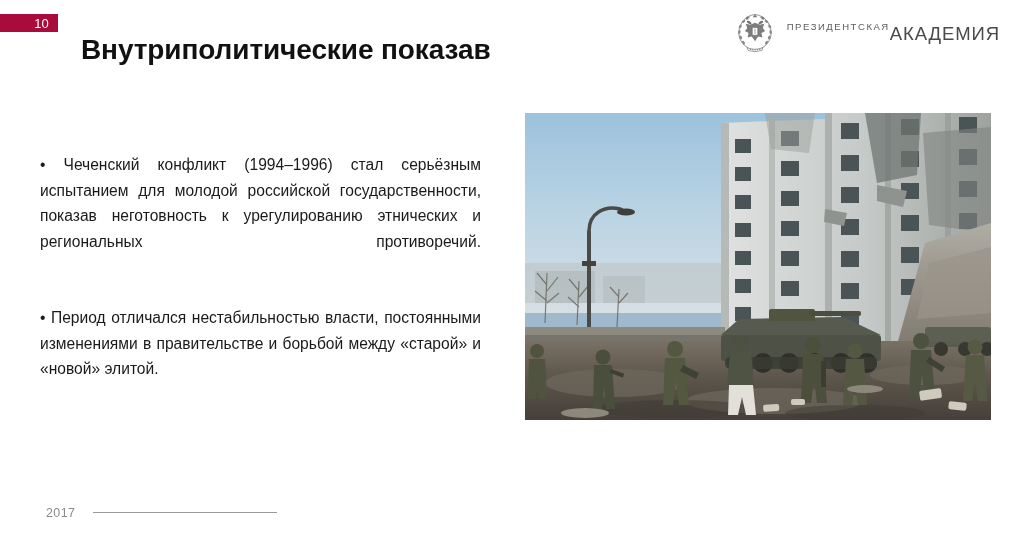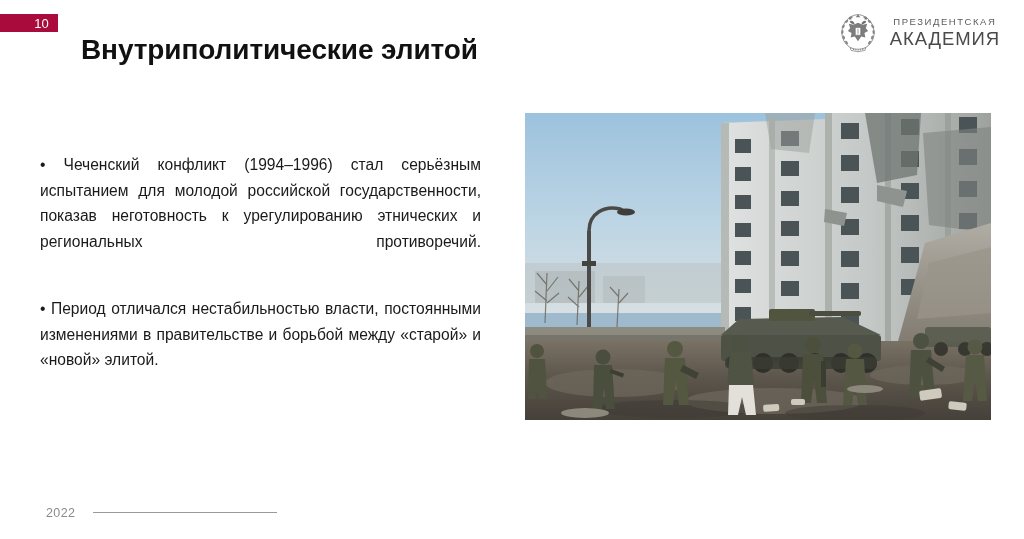--- a/index.html
+++ b/index.html
@@ -68,24 +68,23 @@
     gap: 9px;
   }
   .logo-crest {
     width: 46px;
     height: 46px;
     flex: none;
     display: block;
   }
   .logo-text {
     display: flex;
-    flex-direction: column;
+    flex-direction: row;
     justify-content: center;
     padding-top: 2px;
-    text-align: center;
   }
   .logo-text .line1 {
     font-size: 9.5px;
     letter-spacing: 1.55px;
     color: #5c5c5c;
     line-height: 1.1;
     font-weight: 400;
   }
   .logo-text .line2 {
     font-size: 18.5px;
@@ -106,21 +105,21 @@
   .body-text p {
     margin: 0;
     font-size: 15.6px;
     line-height: 25.6px;
     color: #1a1a1a;
     text-align: justify;
     text-justify: inter-word;
     text-indent: 0;
   }
   .body-text p.para-2 {
-    margin-top: 16px;
+    margin-top: 25px;
   }
   .body-text p::after {
     content: "";
     display: inline-block;
     width: 100%;
   }
   .body-text p.last-line-natural::after {
     display: none;
   }
 
@@ -163,21 +162,21 @@
 </style>
 </head>
 <body>
 
 <div class="slide">
 
   <div class="slide-number-badge">
     <span class="num">10</span>
   </div>
 
-  <h1 class="slide-title">Внутриполитические элитой</h1>
+  <h1 class="slide-title">Внутриполитические показав</h1>
 
   <div class="logo-block">
     <span class="logo-crest-wrap">
       <svg class="logo-crest" viewBox="0 0 100 100" xmlns="http://www.w3.org/2000/svg" aria-hidden="true">
         <g fill="none" stroke="#6e6e6e" stroke-width="1.6">
 
           <path d="M50 12 C30 14 16 30 15 50 C14 68 26 84 50 92"></path>
 
           <path d="M50 12 C70 14 84 30 85 50 C86 68 74 84 50 92"></path>
         </g>
@@ -435,17 +434,17 @@
         <rect x="266" y="286" width="14" height="6" rx="2"></rect>
       </g>
       <g fill="#8d887c">
         <ellipse cx="60" cy="300" rx="24" ry="5"></ellipse>
         <ellipse cx="340" cy="276" rx="18" ry="4"></ellipse>
       </g>
     </svg>
   </div>
 
   <div class="footer">
-    <span class="year">2022</span>
+    <span class="year">2017</span>
     <span class="rule"></span>
   </div>
 
 </div>
 
 </body></html>

